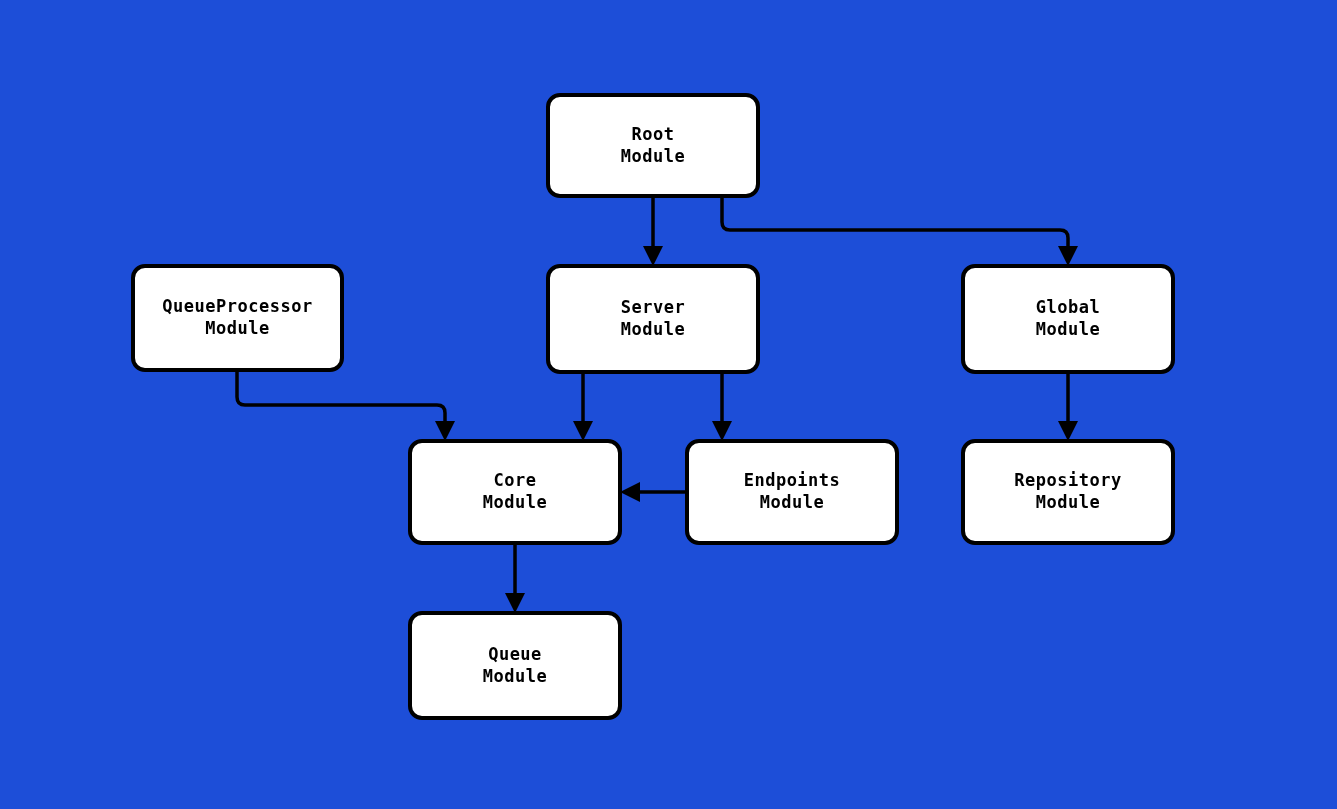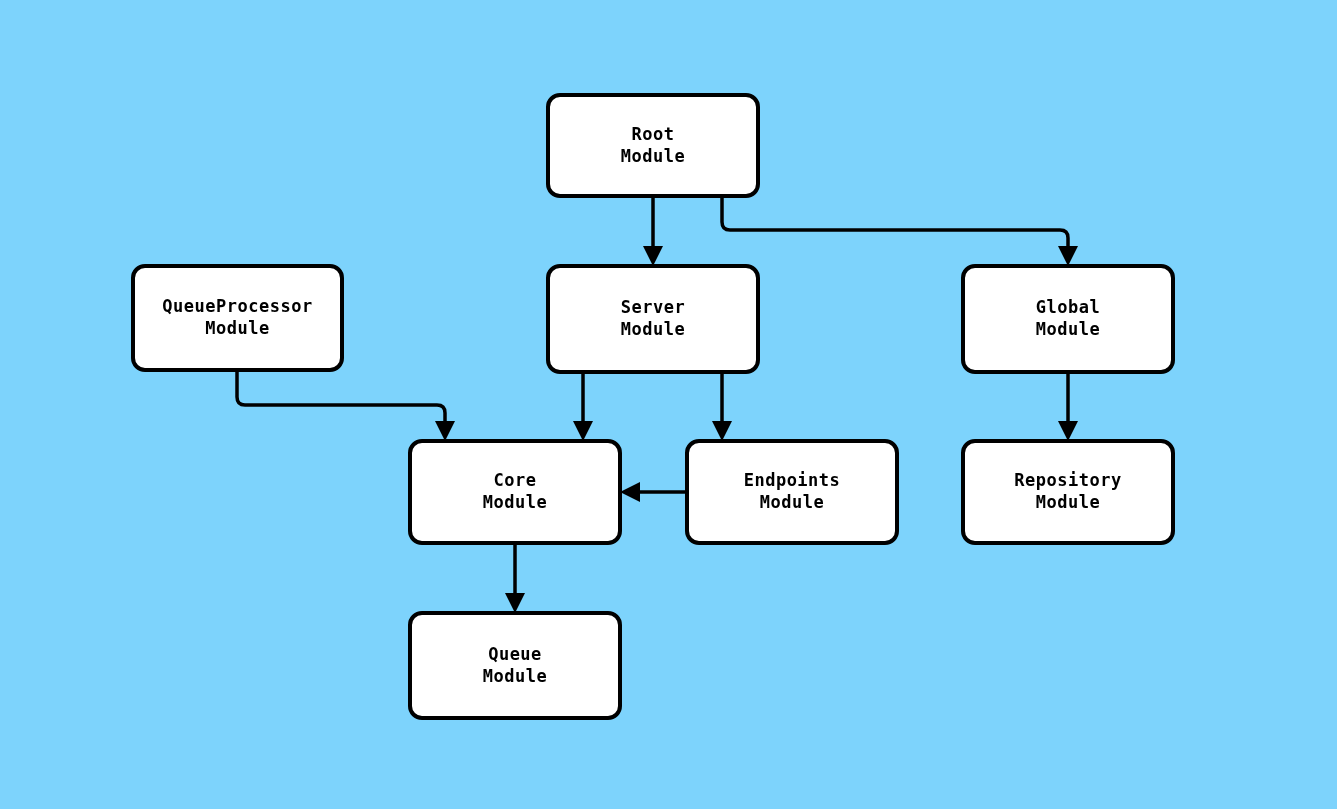--- a/index.html
+++ b/index.html
@@ -10,21 +10,21 @@
   body {
     width: 1337px;
     height: 809px;
     overflow: hidden;
     font-family: "DejaVu Sans Mono", monospace;
   }
   #diagram-root {
     position: relative;
     width: 1337px;
     height: 809px;
-    background: #7dd3fc;
+    background: #1d4ed8;
   }
   svg#diagram-canvas {
     position: absolute;
     top: 0;
     left: 0;
     width: 1337px;
     height: 809px;
     display: block;
   }
   .node-box {

